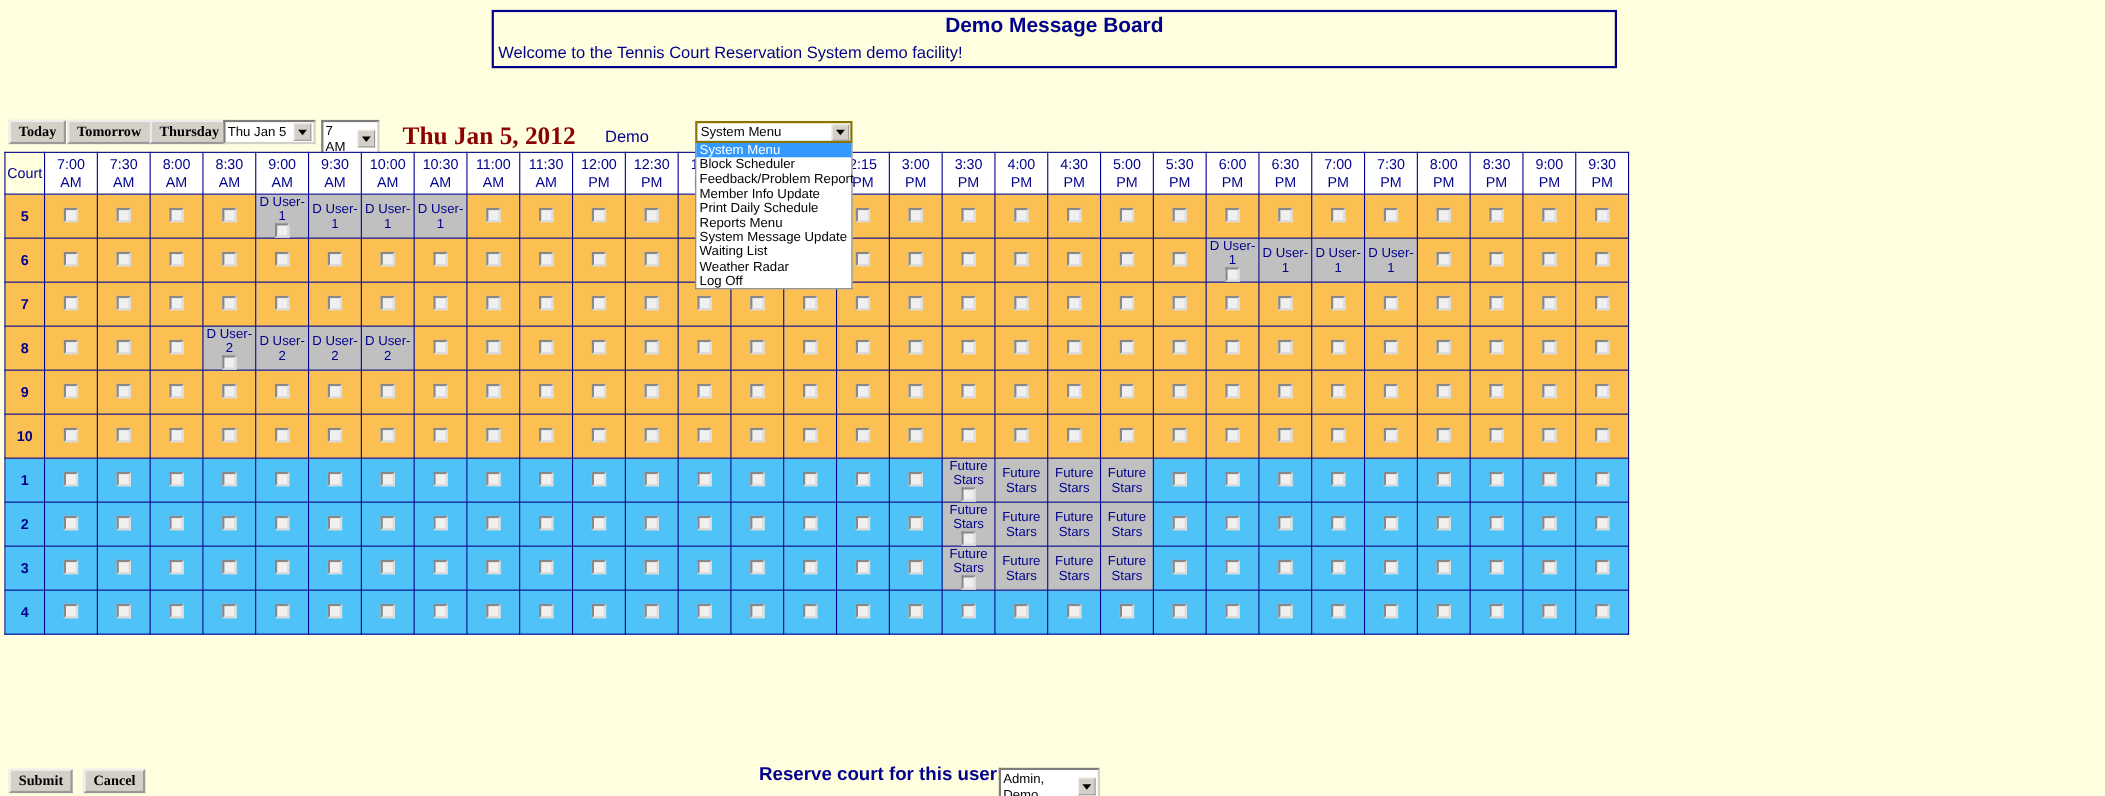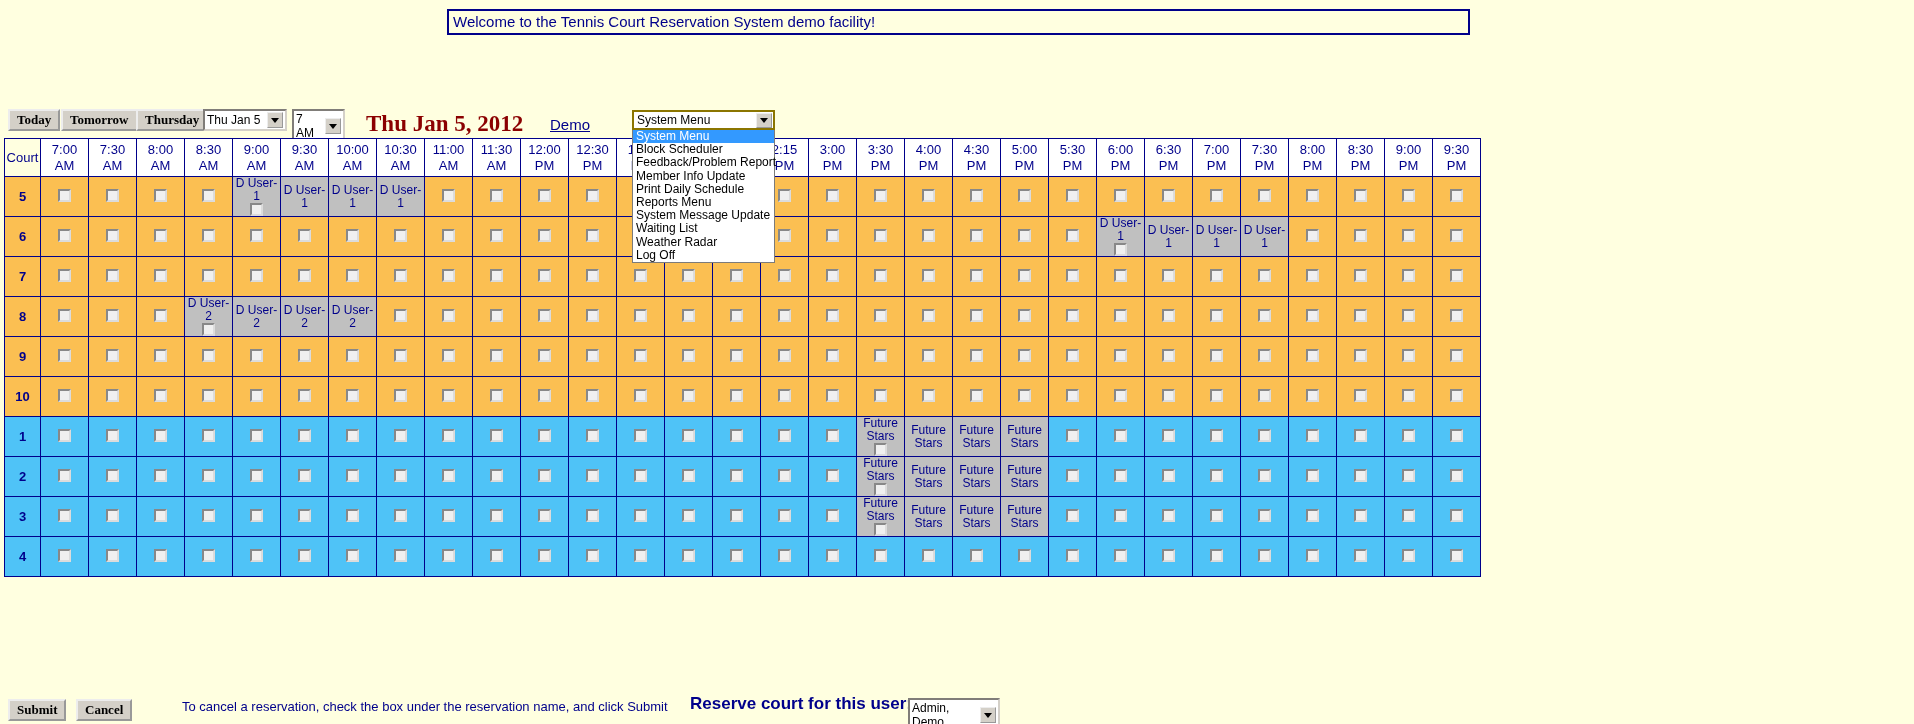--- a/index.html
+++ b/index.html
@@ -52,21 +52,21 @@
   }
   .arrow { width:0;height:0;border-left:4px solid transparent;border-right:4px solid transparent;border-top:5px solid #000; }
 
   .daytitle {
     position: absolute; left: 366px; top: 111px;
     color: #8B0000; font-weight: bold; font-size: 23px;
     font-family: "Liberation Serif", serif; white-space: nowrap;
   }
   .facility {
     position: absolute; left: 550px; top: 116px;
-    color: #00008B; font-size: 15px; white-space: nowrap; text-decoration: underline;
+    color: #00008B; font-size: 15px; white-space: nowrap;
   }
 
   
   .sysmenu-wrap { position: absolute; left: 632px; top: 110px; width: 143px; z-index: 50; }
   .sysmenu-closed {
     width: 143px; height: 20px; background: #FFFFFF; border: 2px solid #8B7500;
     display: flex; align-items: center; justify-content: space-between;
     padding: 0 1px 0 3px; font-size: 12px; color: #000; cursor: pointer;
   }
   .sysmenu-closed .arrowbox { width:16px;height:15px;background:#D4D0C8;border:1px outset #EDEDED;display:flex;align-items:center;justify-content:center; }
@@ -115,20 +115,21 @@
     position: absolute; left: 690px; top: 0px; color: #00008B;
     font-size: 17px; font-weight: bold; white-space: nowrap;
   }
 </style>
 </head>
 <body>
 
 <div id="root">
 
   <div class="msgboard">
+    <div class="msg-title">Demo Message Board</div>
     <div class="msg-welcome">Welcome to the Tennis Court Reservation System demo facility!</div>
   </div>
 
   <div class="toolbar">
     <span class="tb-item" style="left:8px;"><span class="btn">Today</span></span>
     <span class="tb-item" style="left:61px;"><span class="btn">Tomorrow</span></span>
     <span class="tb-item" style="left:136px;"><span class="btn">Thursday</span></span>
     <span class="tb-item" style="left:203px;">
       <span class="sel" style="width:84px;">
         <span>Thu Jan 5</span>
@@ -639,21 +640,20 @@
           <td class="cell blue"><span class="cb"></span></td>
           <td class="cell blue"><span class="cb"></span></td>
           <td class="cell blue"><span class="cb"></span></td>
         </tr>
       </tbody>
   </table>
 
   <div class="footer">
     <span class="tb-item" style="left:8px;top:5px;"><span class="btn">Submit</span></span>
     <span class="tb-item" style="left:76px;top:5px;"><span class="btn">Cancel</span></span>
-    <span class="foot-note">To cancel a reservation, check the box under the reservation name, and click Submit</span>
     <span class="foot-reserve">Reserve court for this user:</span>
     <span class="tb-item" style="left:908px;top:4px;">
       <span class="sel" style="width:92px;">
         <span>Admin, Demo</span>
         <span class="arrowbox">
             <span class="arrow"></span>
           </span>
       </span>
     </span>
   </div>

